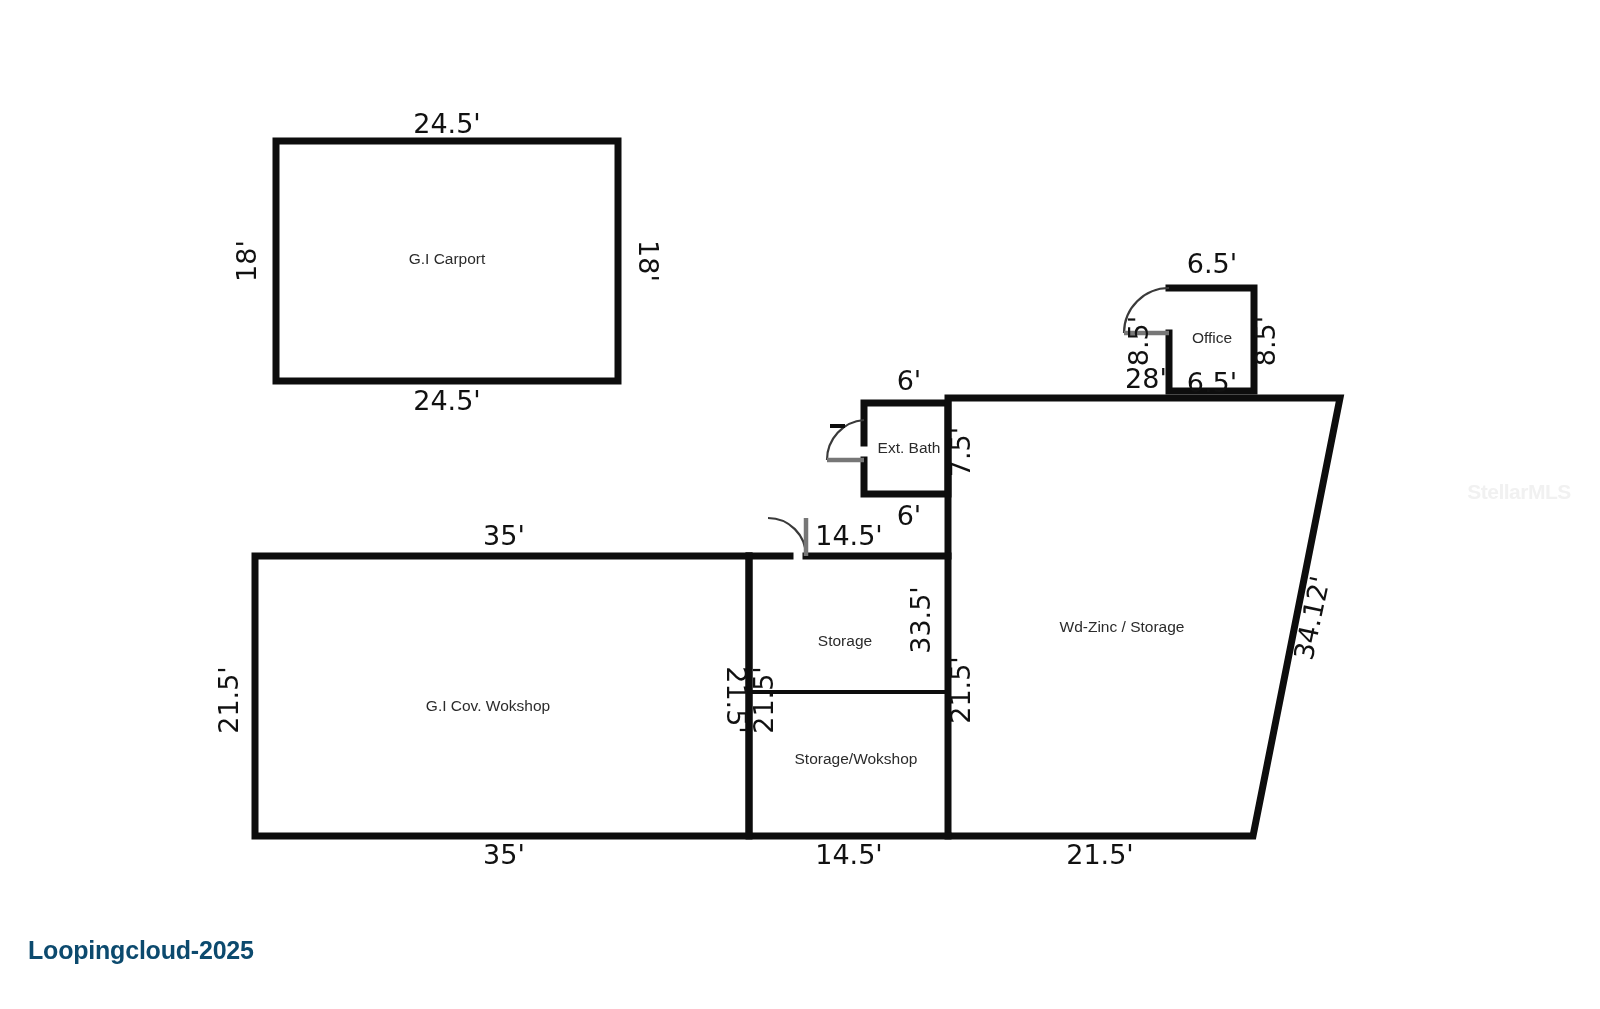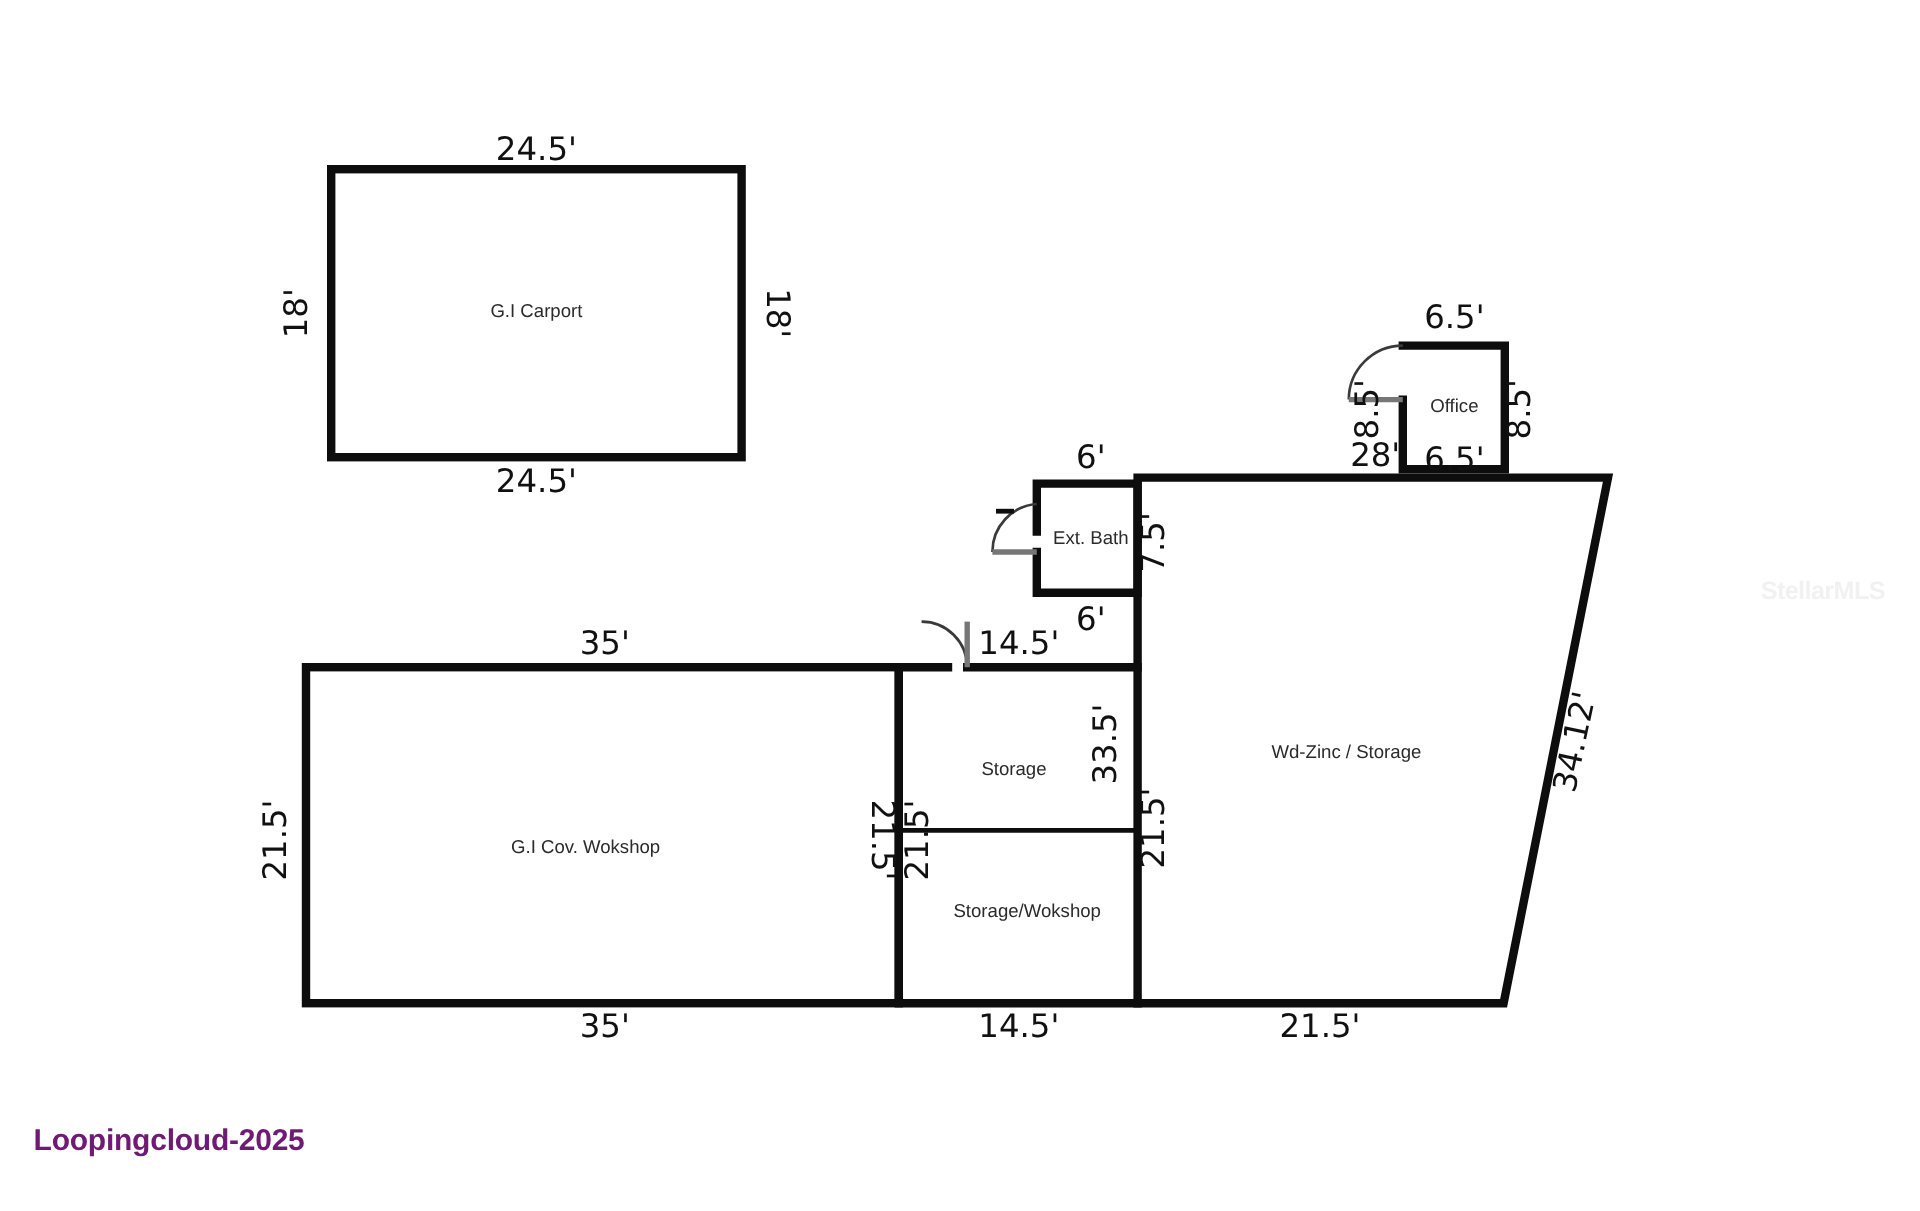--- a/index.html
+++ b/index.html
@@ -69,21 +69,21 @@
     fill: #f1f1f1;
     letter-spacing: -0.5px;
   }
   #footer-credit {
     position: absolute;
     left: 28px;
     top: 936px;
     font-family: "Liberation Sans", sans-serif;
     font-size: 25px;
     font-weight: 700;
-    color: #701a75;
+    color: #0c4a6e;
     letter-spacing: -0.2px;
     white-space: nowrap;
   }
 </style>
 </head>
 <body>
 
 <div id="plan-root">
   <svg class="plan" viewBox="0 0 1600 1009" xmlns="http://www.w3.org/2000/svg">
 

